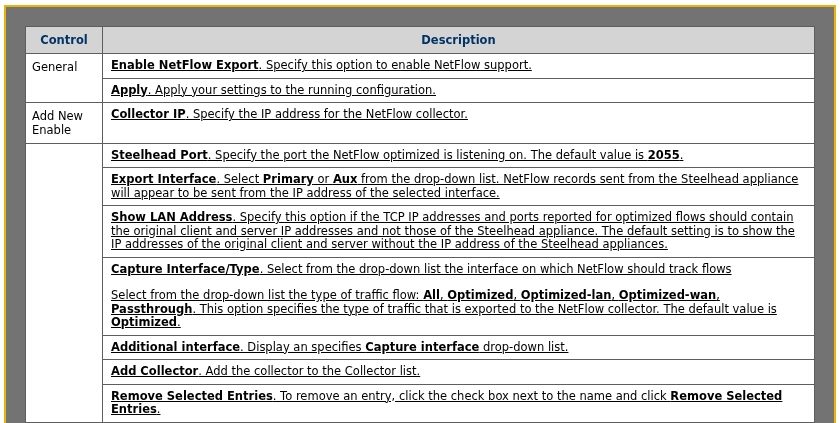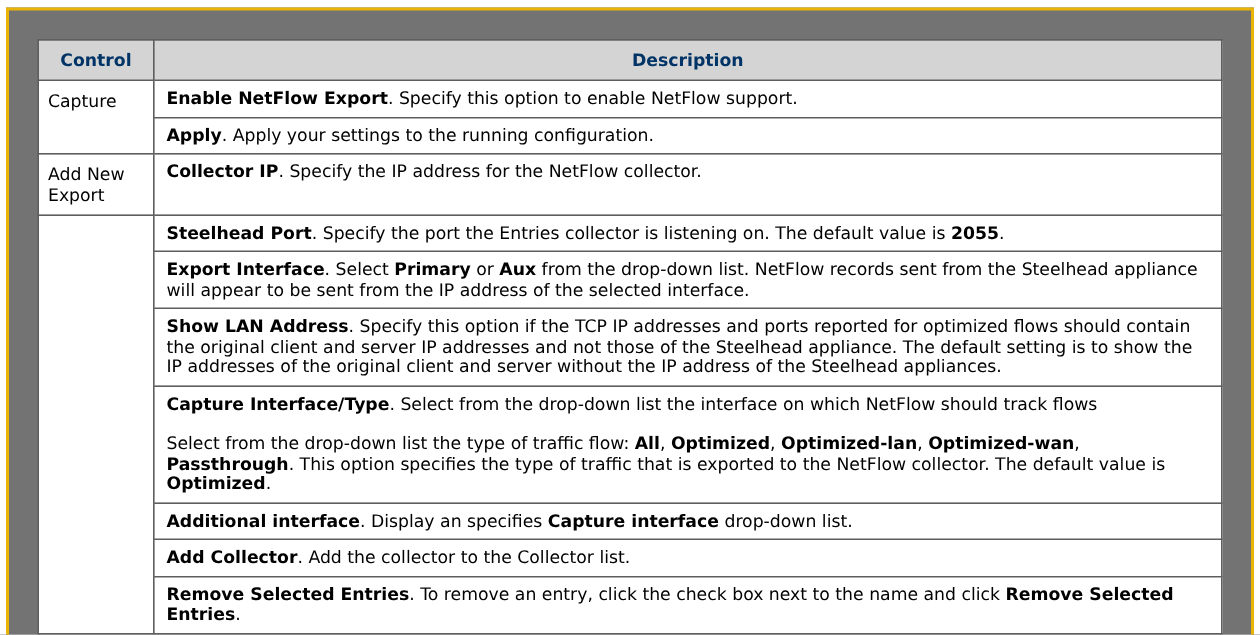--- a/index.html
+++ b/index.html
@@ -46,20 +46,21 @@
     line-height: 14px;
     color: #000000;
     background: #ffffff;
   }
   td.desc-cell {
     padding: 5px 8px 5px 8px;
     font-size: 11.5px;
     line-height: 13.5px;
     color: #000000;
     background: #ffffff;
+    text-decoration: underline;
   }
   td.desc-cell.tall { padding-bottom: 21px; margin-top: 32px; }
   .para { margin: 0; }
   .para + .para { margin-top: 13px; }
   .b { font-weight: bold; }
 </style>
 </head>
 <body>
 
 <div class="page">
@@ -70,40 +71,40 @@
         <col>
       </colgroup>
       <thead>
         <tr>
           <th class="hdr" style="background: rgb(212, 212, 212); color: rgb(0, 51, 102);">Control</th>
           <th class="hdr" style="background: rgb(212, 212, 212); color: rgb(0, 51, 102); margin-left: 28px;">Description</th>
         </tr>
       </thead>
       <tbody id="table-body">
           <tr>
-            <td class="control-cell" rowspan="2">Capture</td>
+            <td class="control-cell" rowspan="2">General</td>
             <td class="desc-cell">
               <div class="para"><span class="b">Enable NetFlow Export</span><span>. Specify this option to enable NetFlow support.</span></div>
             </td>
           </tr>
           <tr>
             <td class="desc-cell">
               <div class="para"><span class="b">Apply</span><span>. Apply your settings to the running configuration.</span></div>
             </td>
           </tr>
           <tr>
-            <td class="control-cell" rowspan="1">Add New Export</td>
+            <td class="control-cell" rowspan="1">Add New Enable</td>
             <td class="desc-cell tall">
               <div class="para"><span class="b">Collector IP</span><span>. Specify the IP address for the NetFlow collector.</span></div>
             </td>
           </tr>
           <tr>
             <td class="control-cell" rowspan="7"></td>
             <td class="desc-cell">
-              <div class="para"><span class="b">Steelhead Port</span><span>. Specify the port the Entries collector is listening on. The default value is </span><span class="b">2055</span><span>.</span></div>
+              <div class="para"><span class="b">Steelhead Port</span><span>. Specify the port the NetFlow optimized is listening on. The default value is </span><span class="b">2055</span><span>.</span></div>
             </td>
           </tr>
           <tr>
             <td class="desc-cell">
               <div class="para"><span class="b">Export Interface</span><span>. Select </span><span class="b">Primary</span><span> or </span><span class="b">Aux</span><span> from the drop-down list. NetFlow records sent from the Steelhead appliance will appear to be sent from the IP address of the selected interface.</span></div>
             </td>
           </tr>
           <tr>
             <td class="desc-cell">
               <div class="para"><span class="b">Show LAN Address</span><span>. Specify this option if the TCP IP addresses and ports reported for optimized flows should contain the original client and server IP addresses and not those of the Steelhead appliance. The default setting is to show the IP addresses of the original client and server without the IP address of the Steelhead appliances.</span></div>

